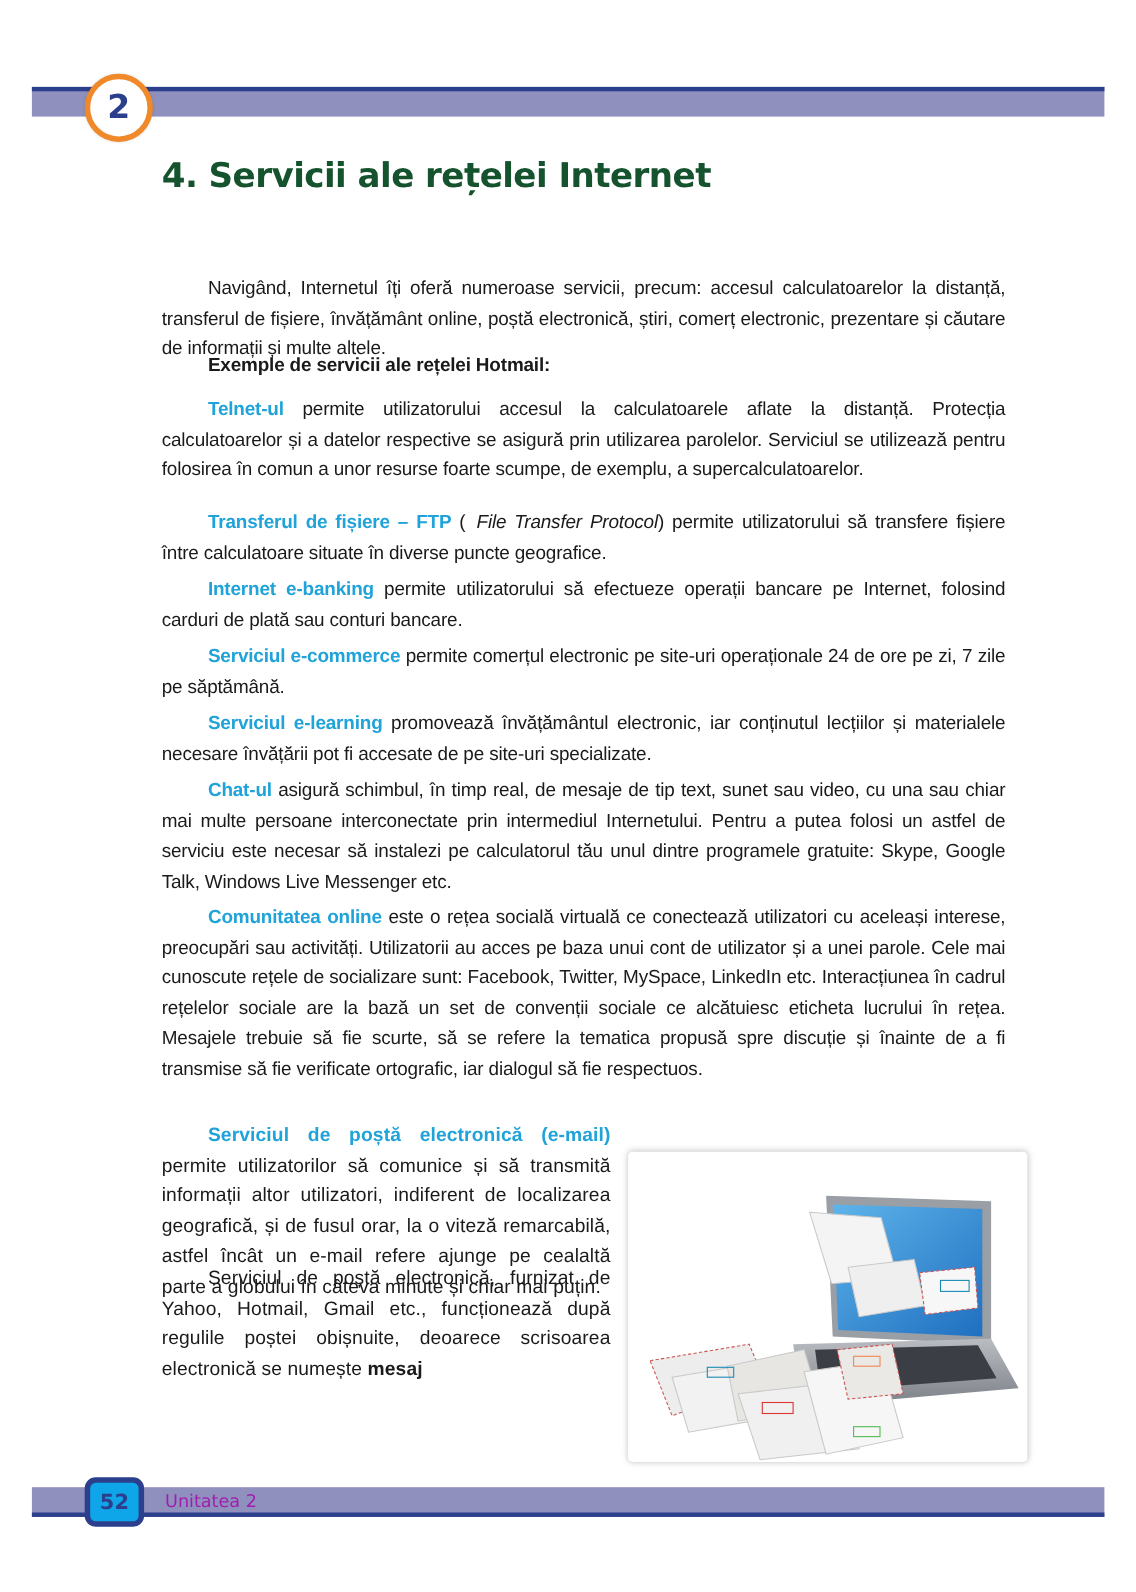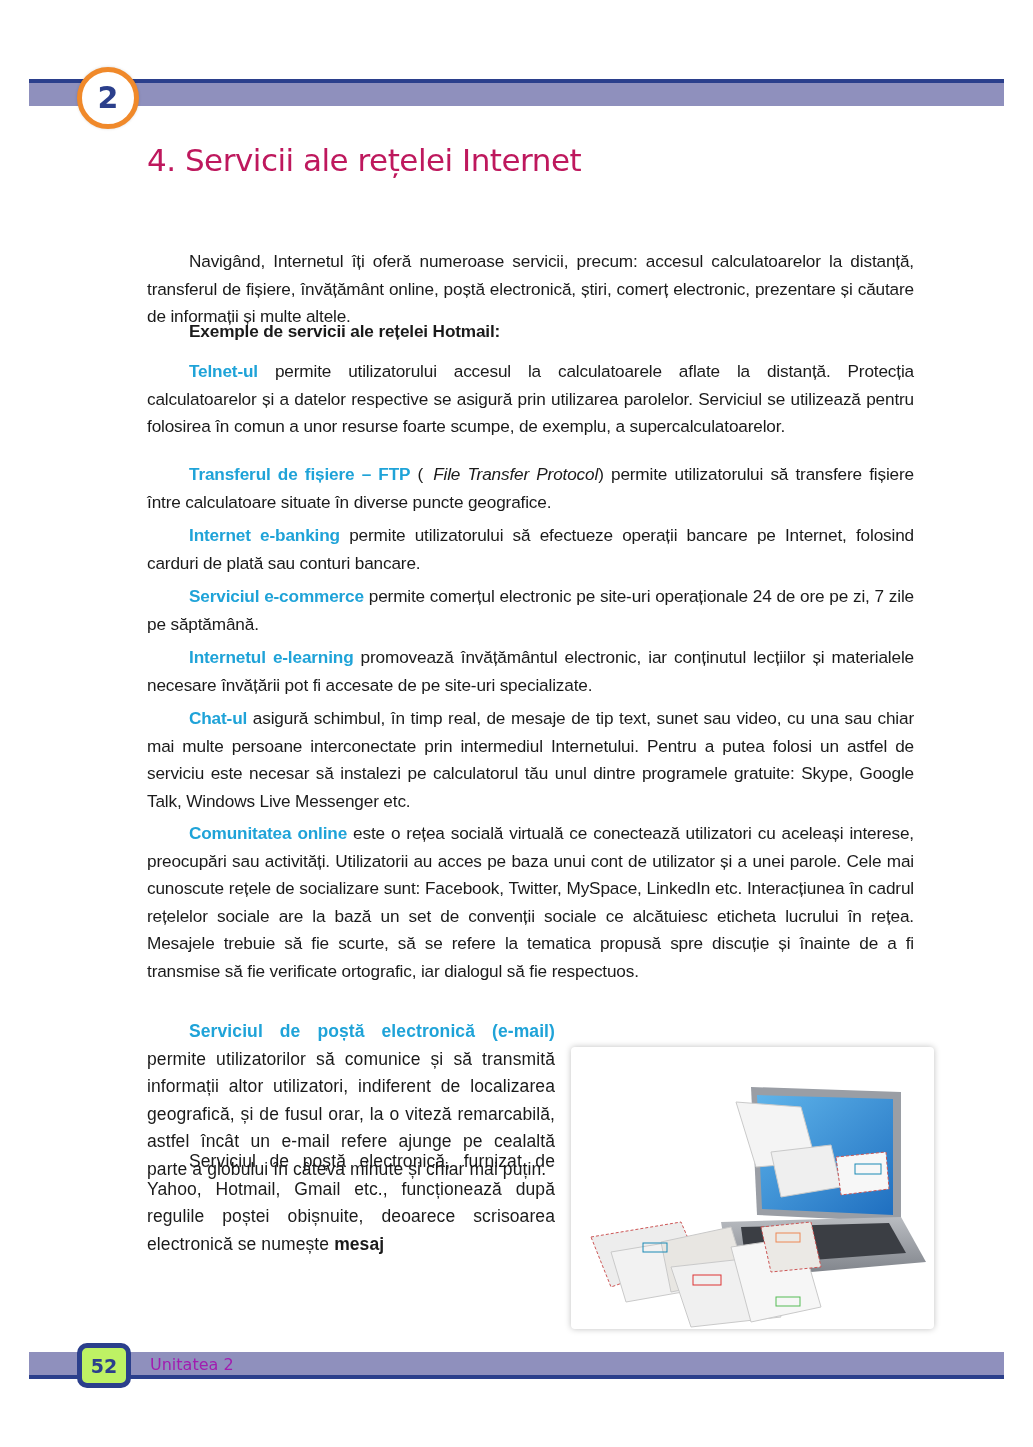--- a/index.html
+++ b/index.html
@@ -2,35 +2,35 @@
 <html><head>
 <meta charset="utf-8">
 <style>
   html, body { margin: 0; padding: 0; background: #ffffff; }
   body { width: 1033px; height: 1447px; position: relative; overflow: hidden; font-family: "Liberation Sans", sans-serif; color: #1a1a1a; }
 
   .top-band { position: absolute; left: 29px; top: 79px; width: 975px; height: 27px; background: #8f90bd; border-top: 4px solid #2b3f8c; box-sizing: border-box; }
   .chapter-badge { position: absolute; left: 77px; top: 67px; width: 62px; height: 62px; border-radius: 50%; background: #ffffff; border: 5px solid #f0892a; box-sizing: border-box; display: flex; align-items: center; justify-content: center; box-shadow: 0 0 3px rgba(0,0,0,0.15); }
   .chapter-badge span { font-family: "DejaVu Sans", sans-serif; font-weight: bold; font-size: 30px; color: #2b3f8c; line-height: 1; }
 
-  .page-title { position: absolute; left: 147px; top: 142px; margin: 0; font-family: "DejaVu Sans", sans-serif; font-weight: normal; font-size: 31px; color: #be185d; letter-spacing: -0.5px; }
+  .page-title { position: absolute; left: 147px; top: 142px; margin: 0; font-family: "DejaVu Sans", sans-serif; font-weight: bold; font-size: 31px; color: #14532d; letter-spacing: -0.5px; }
 
   .body-text { position: absolute; left: 147px; width: 767px; font-family: "Liberation Sans Narrow", "Liberation Sans", sans-serif; font-size: 17.2px; line-height: 27.5px; text-align: justify; margin: 0; letter-spacing: -0.15px; }
   .indent { text-indent: 42px; }
   .hl { color: #1fa3d8; font-weight: bold; }
   .b { font-weight: bold; }
   .it { font-style: italic; margin-left: 10px; }
 
   .narrow { width: 408px; font-size: 17.5px; letter-spacing: 0.1px; }
 
   .photo { position: absolute; left: 571px; top: 1047px; width: 363px; height: 282px; background: #ffffff; border-radius: 4px; box-shadow: 0 0 6px rgba(0,0,0,0.25); overflow: hidden; }
   .photo svg { width: 100%; height: 100%; display: block; }
 
   .bottom-band { position: absolute; left: 29px; top: 1352px; width: 975px; height: 27px; background: #8f90bd; border-bottom: 4px solid #2b3f8c; box-sizing: border-box; }
-  .page-number { position: absolute; left: 77px; top: 1343px; width: 54px; height: 45px; background: #bef264; border: 5px solid #2b3f8c; border-radius: 10px; box-sizing: border-box; display: flex; align-items: center; justify-content: center; }
+  .page-number { position: absolute; left: 77px; top: 1343px; width: 54px; height: 45px; background: #0ea5e9; border: 5px solid #2b3f8c; border-radius: 10px; box-sizing: border-box; display: flex; align-items: center; justify-content: center; }
   .page-number span { font-family: "DejaVu Sans", sans-serif; font-weight: bold; font-size: 19px; color: #2b3f8c; }
   .unit-label { position: absolute; left: 150px; top: 1355px; font-family: "DejaVu Sans", sans-serif; font-size: 16px; color: #a21caf; line-height: 20px; }
 </style>
 </head>
 <body>
 
 <div class="top-band"></div>
 <div class="chapter-badge">
   <span>2</span>
 </div>
@@ -42,21 +42,21 @@
 <p class="body-text b" style="top:318px; left:189px; width:700px;">Exemple de servicii ale rețelei Hotmail:</p>
 
 <p class="body-text indent" style="top:346px;margin-top:12px;"><span class="hl">Telnet-ul</span><span> permite utilizatorului accesul la calculatoarele aflate la distanță. Protecția calculatoarelor și a datelor respective se asigură prin utilizarea parolelor. Serviciul se utilizează pentru folosirea în comun a unor resurse foarte scumpe, de exemplu, a supercalculatoarelor.</span></p>
 
 <p class="body-text indent" style="top:461px;"><span class="hl">Transferul de fișiere – FTP</span><span> (</span><span class="it">File Transfer Protocol</span><span>) permite utilizatorului să transfere fișiere între calculatoare situate în diverse puncte geografice.</span></p>
 
 <p class="body-text indent" style="top:522px;"><span class="hl">Internet e-banking</span><span> permite utilizatorului să efectueze operații bancare pe Internet, folosind carduri de plată sau conturi bancare.</span></p>
 
 <p class="body-text indent" style="top:583px;"><span class="hl">Serviciul e-commerce</span><span> permite comerțul electronic pe site-uri operaționale 24 de ore pe zi, 7 zile pe săptămână.</span></p>
 
-<p class="body-text indent" style="top:644px;"><span class="hl">Internetul e-learning</span><span> promovează învățământul electronic, iar conținutul lecțiilor și materialele necesare învățării pot fi accesate de pe site-uri specializate.</span></p>
+<p class="body-text indent" style="top:644px;"><span class="hl">Serviciul e-learning</span><span> promovează învățământul electronic, iar conținutul lecțiilor și materialele necesare învățării pot fi accesate de pe site-uri specializate.</span></p>
 
 <p class="body-text indent" style="top:705px;"><span class="hl">Chat-ul</span><span> asigură schimbul, în timp real, de mesaje de tip text, sunet sau video, cu una sau chiar mai multe persoane interconectate prin intermediul Internetului. Pentru a putea folosi un astfel de serviciu este necesar să instalezi pe calculatorul tău unul dintre programele gratuite: Skype, Google Talk, Windows Live Messenger etc.</span></p>
 
 <p class="body-text indent" style="top:820px;"><span class="hl">Comunitatea online</span><span> este o rețea socială virtuală ce conectează utilizatori cu aceleași interese, preocupări sau activități. Utilizatorii au acces pe baza unui cont de utilizator și a unei parole. Cele mai cunoscute rețele de socializare sunt: Facebook, Twitter, MySpace, LinkedIn etc. Interacțiunea în cadrul rețelelor sociale are la bază un set de convenții sociale ce alcătuiesc eticheta lucrului în rețea. Mesajele trebuie să fie scurte, să se refere la tematica propusă spre discuție și înainte de a fi transmise să fie verificate ortografic, iar dialogul să fie respectuos.</span></p>
 
 <p class="body-text indent narrow" style="top:1018px;"><span class="hl">Serviciul de poștă electronică (e-mail)</span><span> permite utilizatorilor să comunice și să transmită informații altor utilizatori, indiferent de localizarea geografică, și de fusul orar, la o viteză remarcabilă, astfel încât un e-mail refere ajunge pe cealaltă parte a globului în câteva minute și chiar mai puțin.</span></p>
 
 <p class="body-text indent narrow" style="top:1148px;"><span>Serviciul de poștă electronică, furnizat de Yahoo, Hotmail, Gmail etc., funcționează după regulile poștei obișnuite, deoarece scrisoarea electronică se numește </span><span class="b">mesaj</span></p>
 
 <div class="photo">

